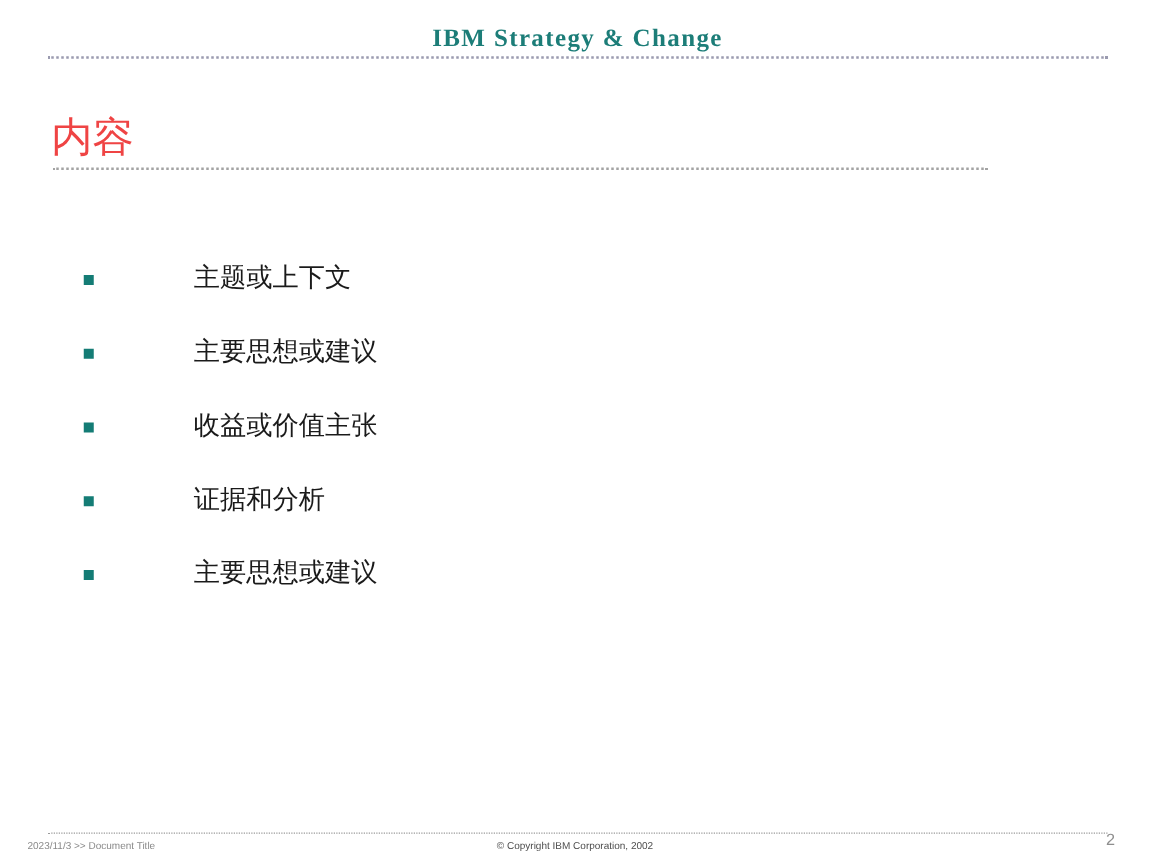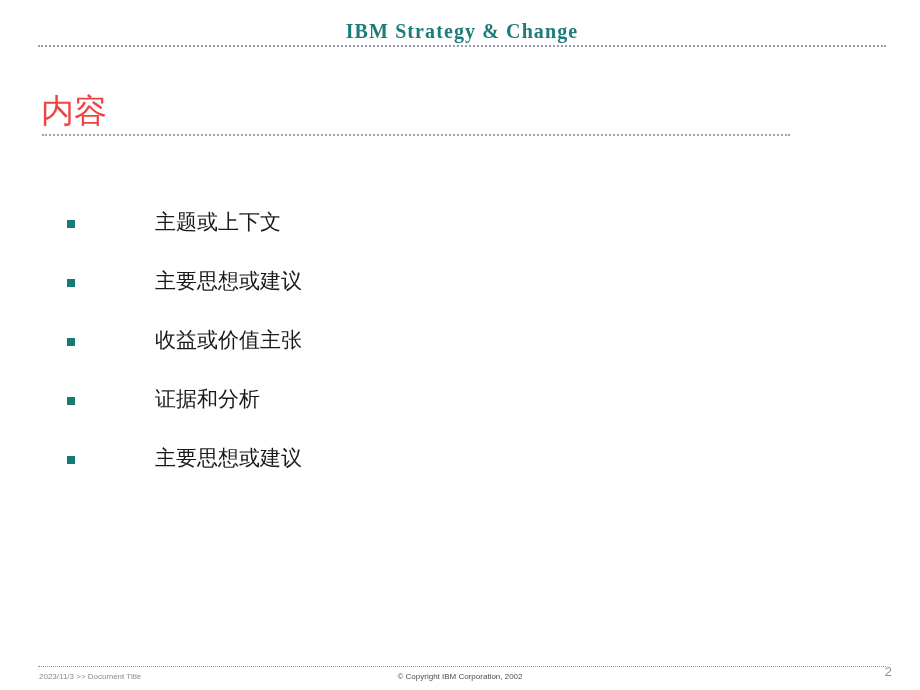--- a/index.html
+++ b/index.html
@@ -97,21 +97,21 @@
   .footer-rule {
     position: absolute;
     left: 38px;
     top: 666px;
     width: 848px;
     height: 0;
     border-top: 1px dotted #9a9a9a;
   }
   .footer-left {
     position: absolute;
-    left: 39px;
+    left: 22px;
     top: 671px;
     font-size: 8px;
     line-height: 11px;
     color: #8a8a8a;
     white-space: nowrap;
   }
   .footer-center {
     position: absolute;
     left: 0;
     top: 671px;

